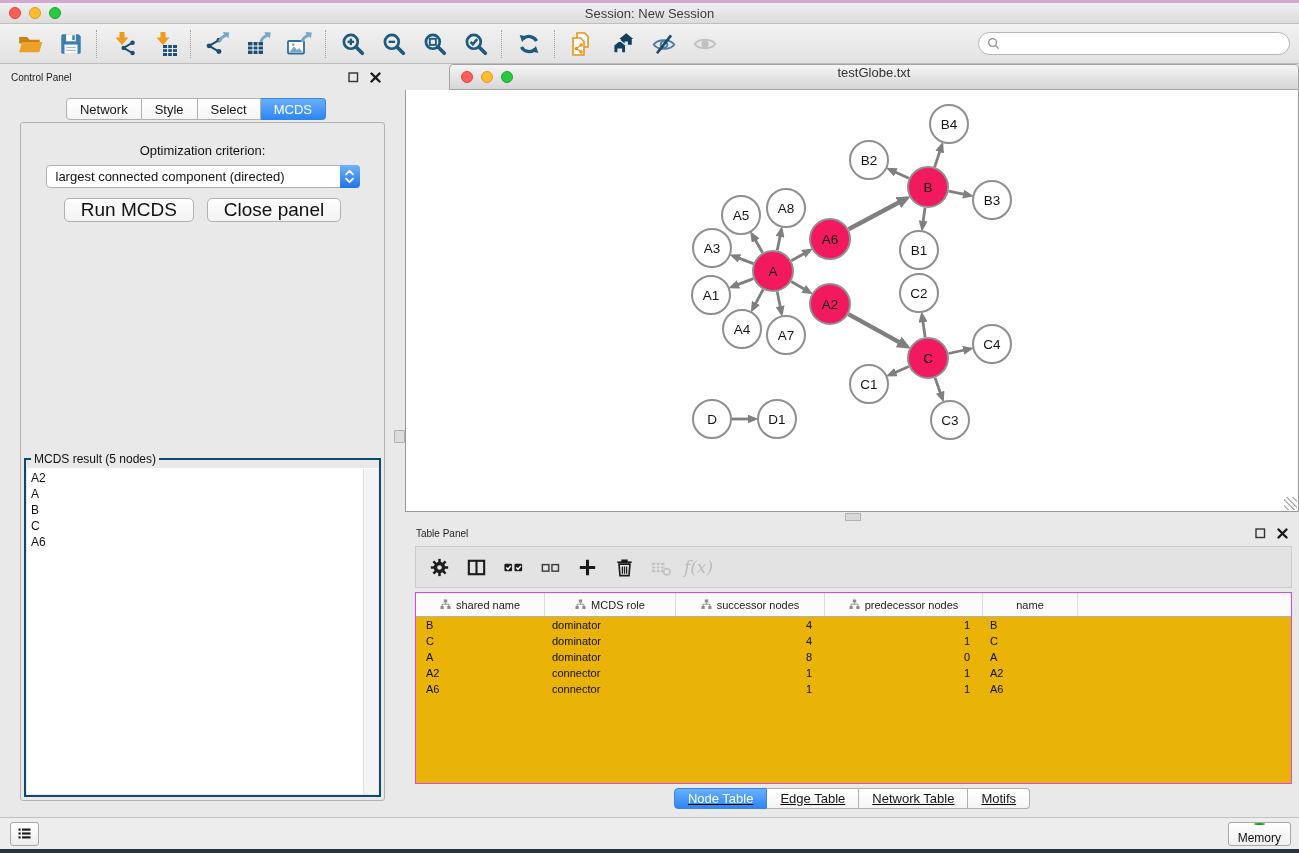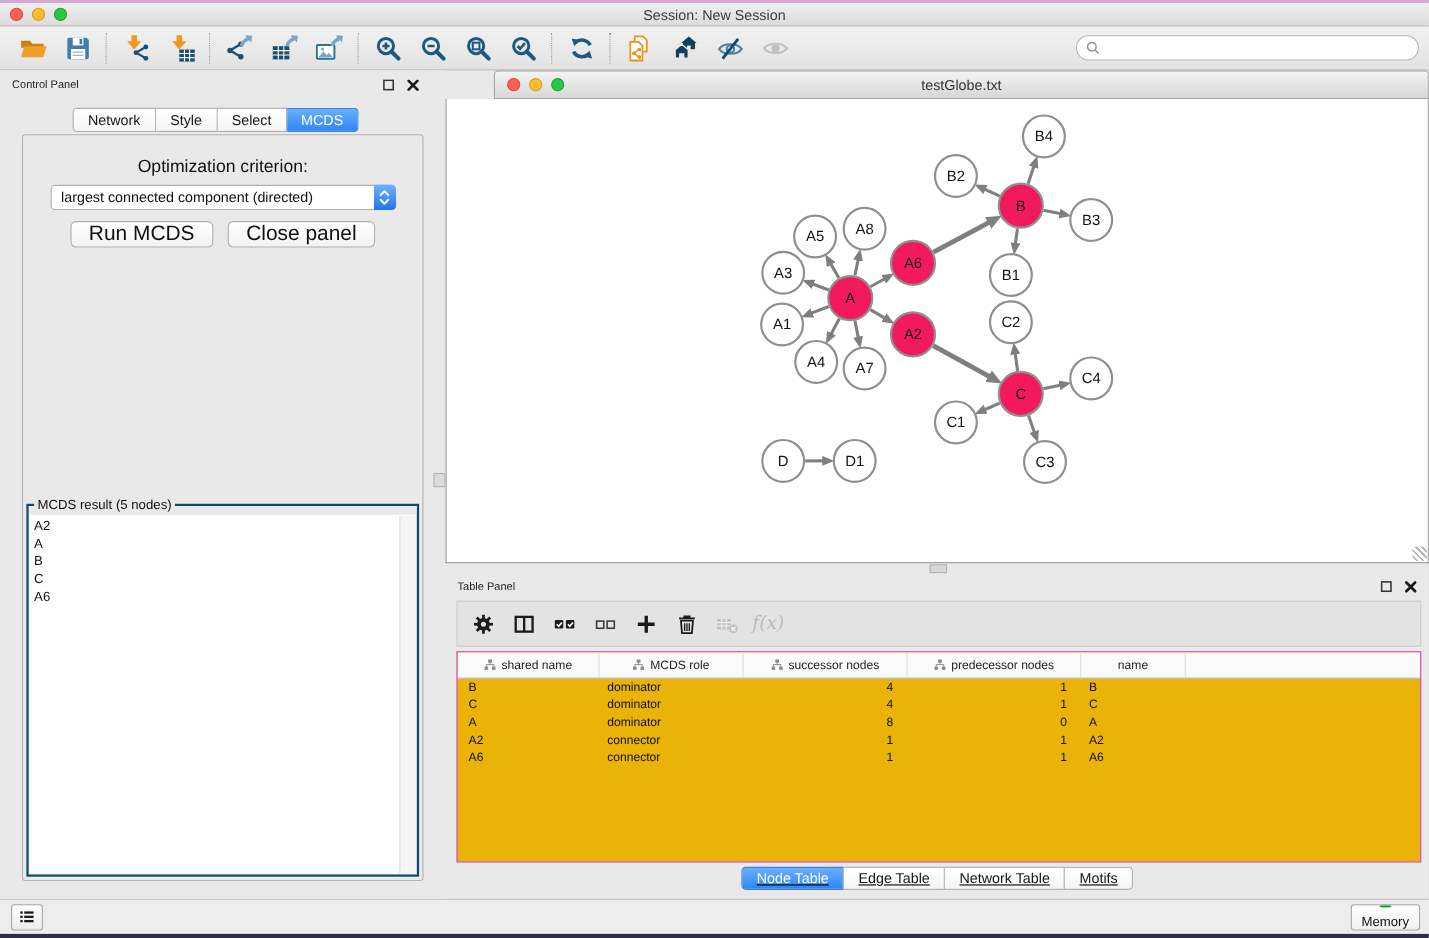--- a/index.html
+++ b/index.html
@@ -37,21 +37,21 @@
   .cp{width:392px;flex:none;position:relative;background:#e9e9e9;}
   .cp-header,.tp-header{height:26px;display:flex;align-items:center;padding:0 11px;font-size:10px;color:#1d1d1d;}
   .panel-icons{margin-left:auto;display:flex;align-items:center;gap:11px;}
   .tabrow{display:flex;justify-content:center;margin-top:8px;height:22px;}
   .tab{background:linear-gradient(#ffffff,#f5f5f5);border:1px solid #b0b0b0;border-left:none;padding:0 13px;
        font-size:13px;display:flex;align-items:center;color:#161616;height:22px;box-sizing:border-box;cursor:default;}
   .tab:first-child{border-left:1px solid #b0b0b0;border-radius:4px 0 0 4px;}
   .tab:last-child{border-radius:0 4px 4px 0;}
   .tab.active{background:linear-gradient(#69b0fc,#2e86f6);border-color:#3d84d6;color:#fff;}
   .cp-content{position:absolute;left:20px;right:7px;top:58px;bottom:16px;border:1px solid #b2b2b2;border-radius:3px;}
-  .opt-label{text-align:center;margin-top:20px;font-size:16px;color:#101010;}
+  .opt-label{text-align:center;margin-top:20px;font-size:13px;color:#101010;}
   .dropdown{width:314px;height:23px;margin:7px auto 0;background:#fff;border:1px solid #b1b1b1;border-radius:4px;
             position:relative;display:flex;align-items:center;font-size:13px;padding-left:9px;box-sizing:border-box;color:#101010;}
   .dd-btn{position:absolute;right:-1px;top:-1px;width:20px;height:23px;border-radius:0 4px 4px 0;
           background:linear-gradient(#6db3fb,#2273eb);display:flex;align-items:center;justify-content:center;}
   .btn-row{display:flex;justify-content:center;gap:13px;margin-top:10px;}
   .pbtn{height:22px;background:linear-gradient(#ffffff,#f2f2f2);border:1px solid #b1b1b1;border-radius:5px;
         font-size:19px;display:flex;align-items:center;padding:0 16px;color:#101010;cursor:default;}
   .result-box{position:absolute;left:3px;right:3px;top:335px;bottom:3px;border:2px solid #0c4a6e;}
   .result-legend{position:absolute;top:-8px;left:5px;background:#e9e9e9;padding:0 3px;font-size:12px;color:#101010;line-height:15px;}
   .result-list{position:absolute;left:1px;right:1px;top:8px;bottom:1px;background:#fff;overflow:hidden;padding-top:2px;}
@@ -59,21 +59,21 @@
   .result-scroll{position:absolute;right:0;top:0;bottom:0;width:14px;background:#f4f4f4;border-left:1px solid #dedede;}
 
   
   .vsplit{width:13px;flex:none;position:relative;background:#e9e9e9;}
   .vgrip{position:absolute;top:366px;left:2px;width:9px;height:11px;background:#dcdcdc;border:1px solid #b0b0b0;border-radius:1px;}
 
   
   .right{flex:1;display:flex;flex-direction:column;min-width:0;}
   .nw{height:448px;flex:none;display:flex;flex-direction:column;}
   .nw-title{height:26px;flex:none;background:linear-gradient(#f4f4f4,#d7d7d7);border:1px solid #a3a3a3;
-            border-radius:4px 4px 0 0;position:relative;display:flex;align-items:center;justify-content:center;box-sizing:border-box;margin-left:44px;}
+            border-radius:4px 4px 0 0;position:relative;display:flex;justify-content:center;box-sizing:border-box;margin-left:44px;}
   .nw-title .traffic{left:11px;}
   .nw-title .tl{width:12px;height:12px;}
   .nw-name{font-size:13px;color:#333;}
   .nw-canvas{flex:1;background:#fff;border:1px solid #979797;border-top:none;position:relative;box-sizing:border-box;}
   .nw-canvas svg{display:block;}
   .nw-resize{position:absolute;right:1px;bottom:1px;width:13px;height:13px;
              background:repeating-linear-gradient(45deg,transparent 0 2.5px,#b5b5b5 2.5px 4px);}
   .hsplit{height:8px;flex:none;position:relative;}
   .hgrip{position:absolute;left:50%;margin-left:-7px;top:1px;width:14px;height:6px;background:#d8d8d8;border:1px solid #b3b3b3;}
 

